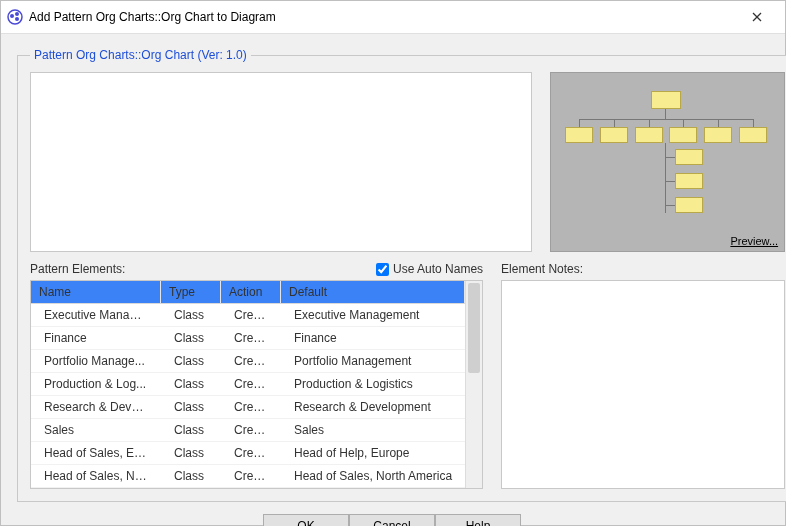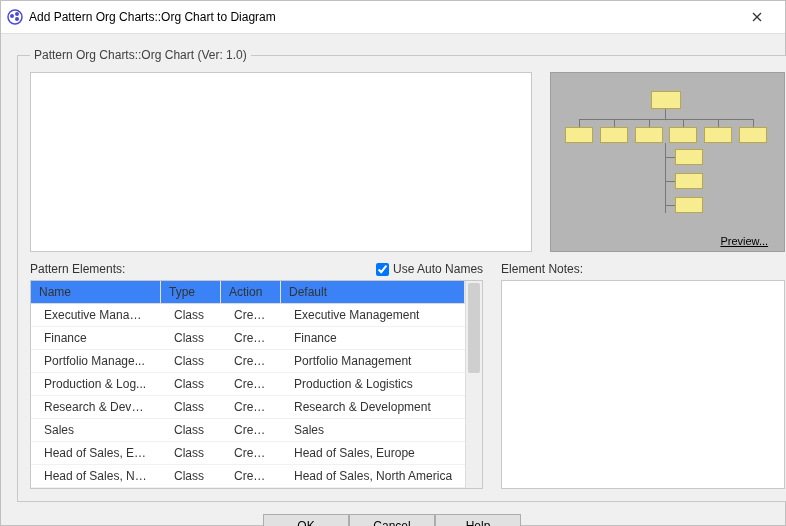--- a/index.html
+++ b/index.html
@@ -3,26 +3,26 @@
 <meta charset="utf-8">
 <style>
   html,body{margin:0;padding:0;font-family:"Segoe UI",Tahoma,sans-serif;font-size:12px;color:#222;background:#fff}
   .win{width:786px;height:526px;box-sizing:border-box;border:1px solid #bfbfbf;display:flex;flex-direction:column;background:#f0f0f0;position:relative}
   .titlebar{height:30px;display:flex;align-items:center;padding:16px 6px;background:#fff;border-bottom:1px solid #e0e0e0;box-sizing:border-box}
   .titlebar .app-icon{margin-right:6px;display:flex;align-items:center}
   .titlebar .title{flex:1;font-size:12px;color:#000}
   .titlebar .close{width:44px;align-self:stretch;display:flex;align-items:center;justify-content:center;cursor:default}
   .body{flex:1;padding:14px 16px 10px 16px;display:flex;flex-direction:column;gap:8px;box-sizing:border-box}
   fieldset.main{flex:1;border:1px solid #c8c8c8;margin:0;padding:10px 12px 12px 12px;display:flex;flex-direction:column;gap:10px;box-sizing:border-box;background:#f0f0f0}
-  fieldset.main>legend{padding:0 4px;color:#404040}
+  fieldset.main>legend{padding:0 4px;color:#1d4ed8}
   .row1{display:flex;gap:18px;height:180px}
   .whitearea{flex:1;background:#fff;border:1px solid #c8c8c8;box-sizing:border-box}
   .preview{width:235px;background:#b5b5b5;border:1px solid #9e9e9e;position:relative;box-sizing:border-box;overflow:hidden}
   .preview .chart{position:absolute;left:18px;top:18px;right:18px;bottom:28px}
-  .preview-label{position:absolute;right:16px;bottom:4px;font-size:11px;color:#000;text-decoration:underline;cursor:default}
+  .preview-label{position:absolute;right:6px;bottom:4px;font-size:11px;color:#000;text-decoration:underline;cursor:default}
   .row2{flex:1;display:flex;gap:18px;min-height:0}
   .left{flex:1;display:flex;flex-direction:column;min-width:0}
   .left-head{display:flex;align-items:center;justify-content:space-between;margin-bottom:4px}
   .left-head label{color:#333}
   .autolabel{display:flex;align-items:center;gap:4px;color:#333}
   .autolabel input{margin:0}
   .grid{flex:1;background:#fff;border:1px solid #c8c8c8;display:flex;min-height:0}
   .gridinner{flex:1;overflow:hidden;display:flex;flex-direction:column}
   .gh{display:flex;border-bottom:1px solid #d9d9d9;background:#3b82f6}
   .gh .cell{padding:4px 8px;border-right:1px solid #e4e4e4;color:#333;font-weight:400;box-sizing:border-box;white-space:nowrap;overflow:hidden;text-overflow:ellipsis}
@@ -163,21 +163,21 @@
                   <div class="gr">
                     <div class="cell c-name">Sales</div>
                     <div class="cell c-type">Class</div>
                     <div class="cell c-action">Create</div>
                     <div class="cell c-default">Sales</div>
                   </div>
                   <div class="gr">
                     <div class="cell c-name">Head of Sales, Eu...</div>
                     <div class="cell c-type">Class</div>
                     <div class="cell c-action">Create</div>
-                    <div class="cell c-default">Head of Sales, Europe</div>
+                    <div class="cell c-default">Head of Help, Europe</div>
                   </div>
                   <div class="gr">
                     <div class="cell c-name">Head of Sales, No...</div>
                     <div class="cell c-type">Class</div>
                     <div class="cell c-action">Create</div>
                     <div class="cell c-default">Head of Sales, North America</div>
                   </div>
                 </div>
             </div>
             <div class="scroll">

